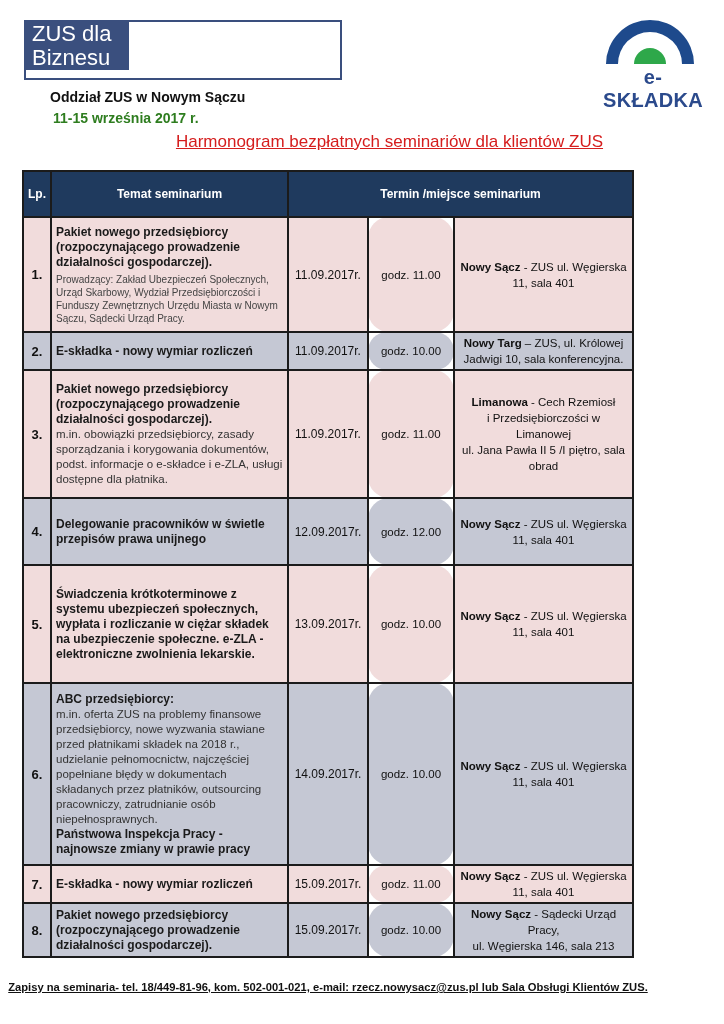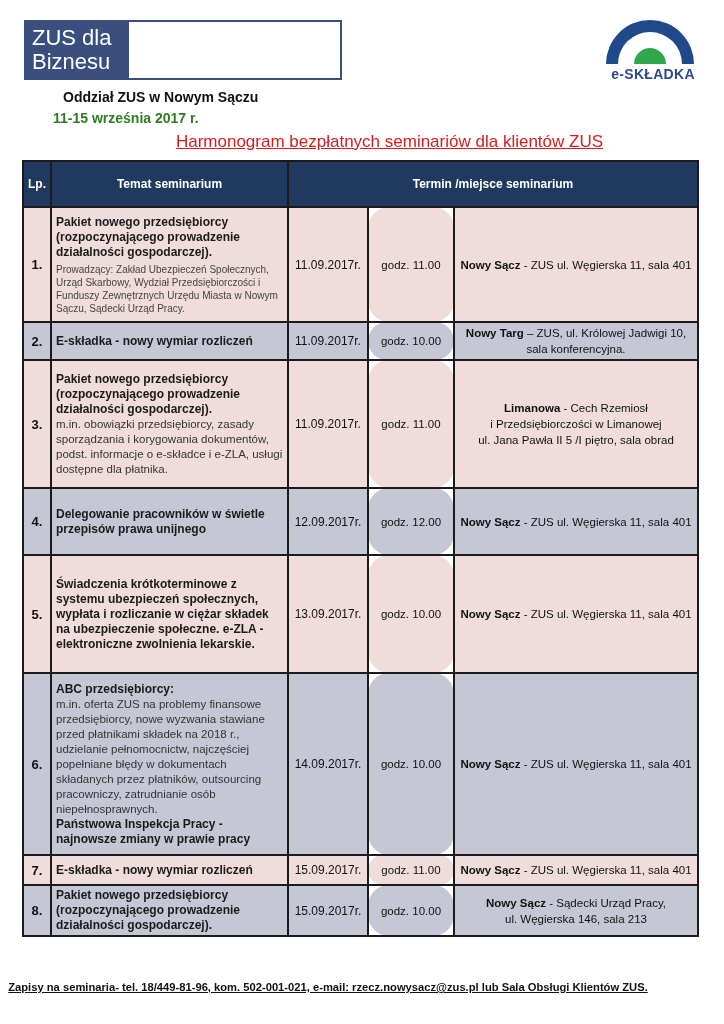--- a/index.html
+++ b/index.html
@@ -1,31 +1,31 @@
 <!DOCTYPE html>
 <html><head>
 <meta charset="utf-8">
 <style>
   html, body { margin:0; padding:0; background:#ffffff; }
   body { width:724px; height:1024px; position:relative; overflow:hidden; font-family:"Liberation Sans", sans-serif; color:#111; }
 
   
-  .zus-logo { position:absolute; left:24px; top:20px; width:318px; height:60px; border:2px solid #3a4f7e; box-sizing:border-box; display:flex; }
+  .zus-logo { position:absolute; left:24px; top:20px; width:318px; height:60px; border:2px solid #3a4f7e; box-sizing:border-box; display:flex;flex-direction:column; }
   .zus-left { background:#3a4f7e; color:#fff; width:97px; display:flex; flex-direction:column; justify-content:center; padding-left:6px; font-size:22px; line-height:24px; }
   .zus-right { color:#3a4f7e; flex:1; display:flex; flex-direction:column; justify-content:center; padding-left:7px; font-size:24px; line-height:25px; letter-spacing:0.2px; }
 
   
   .esk-logo { position:absolute; left:598px; top:14px; width:105px; height:80px; }
-  .esk-text { position:absolute; left:603px; top:66px; width:100px; text-align:center; font-weight:bold; font-size:14px; color:#2b4a8c; letter-spacing:0.3px; }
+  .esk-text { position:absolute; left:603px; top:66px; width:100px; text-align:center; font-weight:bold; font-size:20px; color:#2b4a8c; letter-spacing:0.3px; }
 
-  .branch { position:absolute; left:63px; top:89px; font-weight:bold; font-size:14px; color:#111;text-align:right; }
+  .branch { position:absolute; left:50px; top:89px; font-weight:bold; font-size:14px; color:#111;text-align:right; }
   .dates { position:absolute; left:53px; top:110px; font-weight:bold; font-size:14px; color:#2e7d1f; }
   .doc-title { position:absolute; left:0; width:724px; top:132px; text-align:center; font-weight:normal; font-size:17px; color:#d51d1d; text-decoration:underline; padding-left:55px; box-sizing:border-box; }
 
-  table.sched { position:absolute; left:22px; top:160px; width:677px; border-collapse:collapse; font-size:11px; }
+  table.sched { position:absolute; left:22px; top:170px; width:612px; border-collapse:collapse; font-size:11px; }
   table.sched th { background:#1f3a5e; color:#fff; font-weight:bold; font-size:12px; height:42px; border:2px solid #1b1b1b; }
   table.sched td { border:2px solid #1b1b1b; vertical-align:middle; }
   tr.pink td { background:#f1dcdc; }
   tr.gray td { background:#c5c8d4; }
   td.lp { width:24px; text-align:center; font-weight:bold; font-size:13px; }
   td.topic { width:227px; padding:2px 4px; line-height:15px;margin-left:44px; }
   td.topic .tb { font-weight:bold; font-size:12px; color:#1a1a1a; }
   td.topic .tn { font-size:11.5px; color:#333; }
   td.topic .tsmall { font-size:10px; color:#444; line-height:13px; margin-top:3px; }
   td.date { width:76px; text-align:center; font-size:12px; }

